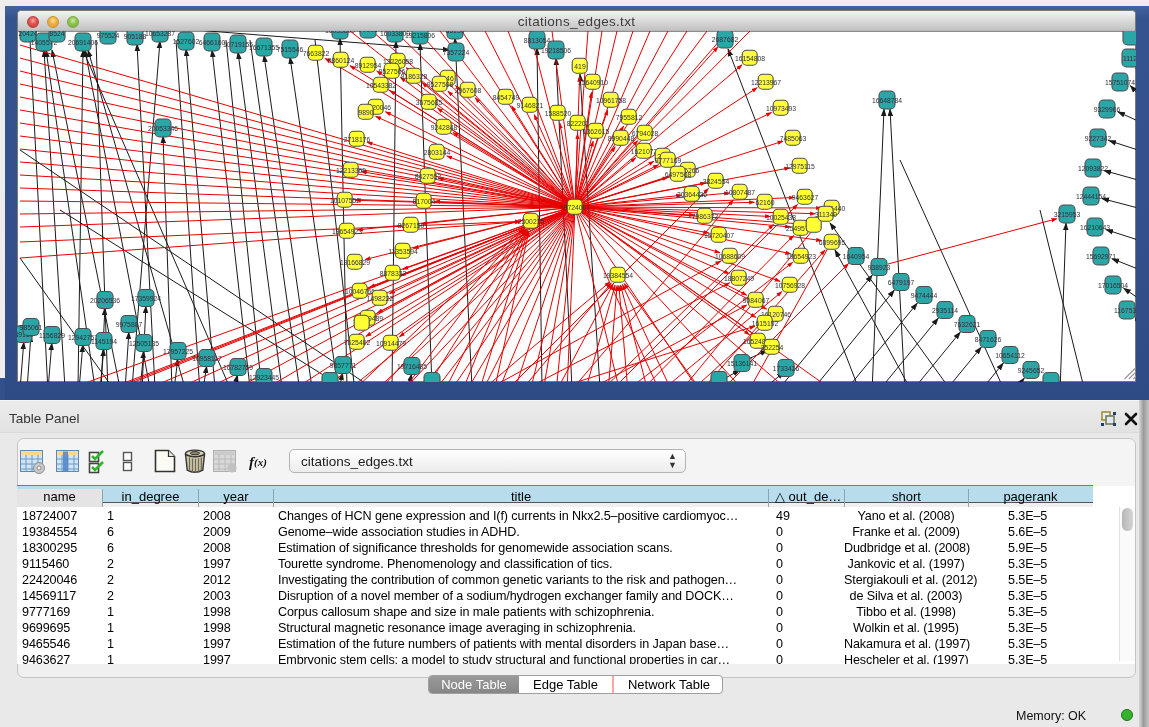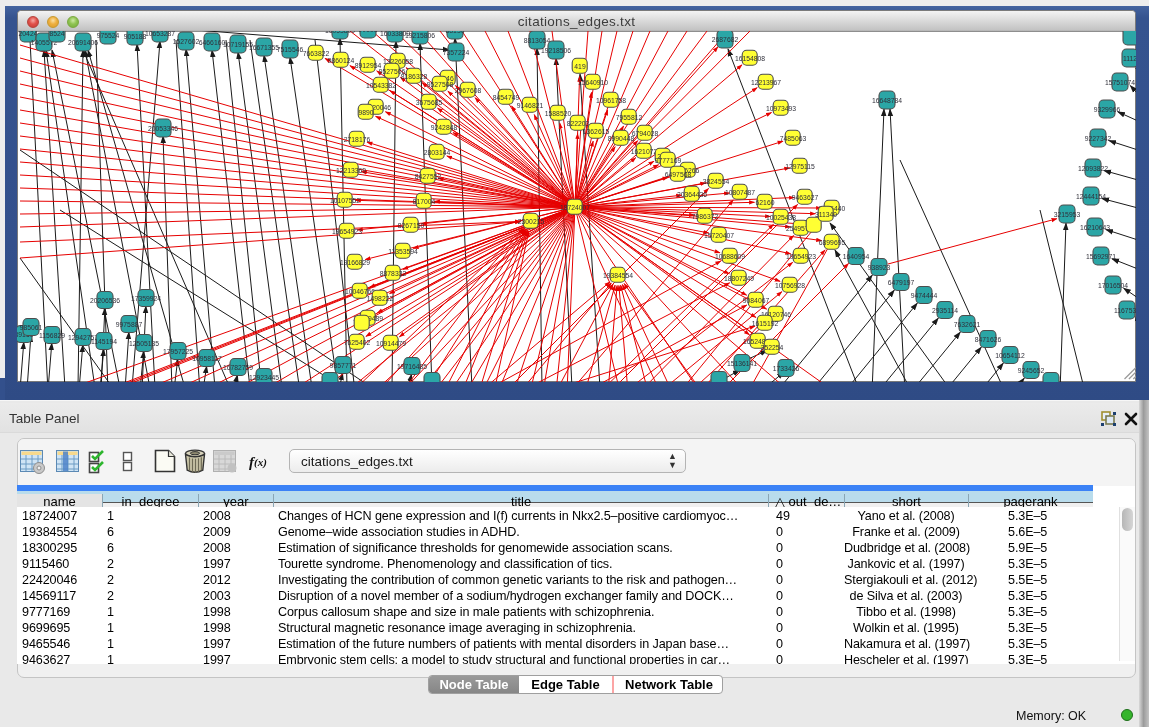--- a/index.html
+++ b/index.html
@@ -17,32 +17,32 @@
 #tp{left:0;top:400px;width:1149px;height:327px;position:absolute;background:#e9e9e9;border-top:1px solid #f7f7f7}
 #tphead{left:0;top:2px;width:100%;height:30px;position:absolute;background:linear-gradient(#ebebeb,#e2e2e2);border-bottom:1px solid #dadada}
 #tphead span{position:absolute;left:9px;top:8px;font-size:13.5px;color:#333}
 #xclose{position:absolute;left:1124px;top:9px;font-size:15px;font-weight:bold;color:#111}
 #contbox{left:17px;top:37px;width:1119px;height:240px;position:absolute;background:#f0f0f0;border:1px solid #c4c4c4;border-radius:7px}
 .ticon{position:absolute;top:48px}
 #dd{left:289px;top:48px;width:397px;height:24px;position:absolute;background:linear-gradient(#fff,#ececec);border:1px solid #b4b4b4;border-radius:5px}
 #dd span{position:absolute;left:11px;top:4px;font-size:13.5px;color:#1a1a1a}
 #ddar{position:absolute;right:8px;top:2px;font-size:9px;color:#333;line-height:9px;text-align:center}
 
-#thead{left:17px;top:485px;width:1076px;height:18px;position:absolute;background:#b9dcec;border-top:6px solid #3b82f6;border-bottom:1px solid #555}
+#thead{left:17px;top:485px;width:1076px;height:18px;position:absolute;background:#b9dcec;border-top:1px solid #3b82f6;border-bottom:1px solid #555}
 #thead .h{position:absolute;top:3px;font-size:13px;color:#000;text-align:center;border-left:1px solid #8aa6b4;height:22px;padding-top:0}
 #tbody{left:17px;top:507px;width:1076px;height:157px;position:absolute;background:#fff;overflow:hidden}
 .trow{position:absolute;left:0;width:1076px;height:16px;font-size:12.6px;letter-spacing:-0.12px;color:#000;white-space:nowrap}
 .trow span{position:absolute;top:0}
 .c0{left:5px} .c1{left:90px} .c2{left:186px} .c3{left:261px;width:487px;overflow:hidden}
 .c4{left:759px} .c5{left:827px;width:124px;text-align:center} .c6{left:991px}
 #sbar{left:1119px;top:507px;width:16px;height:154px;position:absolute;background:#fafafa;border-left:1px solid #e0e0e0}
 #sthumb{left:2px;top:1px;width:11px;height:23px;position:absolute;background:linear-gradient(90deg,#b6b6b6,#d5d5d5);border-radius:6px}
 #gutter{left:1093px;top:486px;width:42px;height:178px;position:absolute;background:#fff}
 
-#tabs{left:428px;top:675px;width:295px;height:19px;position:absolute;border:1px solid #9f9f9f;border-radius:4px;background:#fff;font-size:13px;font-weight:bold}
+#tabs{left:428px;top:675px;width:295px;height:19px;position:absolute;border:1px solid #9f9f9f;border-radius:4px;background:#fff;font-size:13px;font-weight:normal}
 #tabs div{position:absolute;top:0;height:17px;text-align:center;padding-top:1px;color:#000}
 #seg1{left:0;width:90px;background:linear-gradient(#9a9a9a,#868686);color:#fff!important;border-radius:3px 0 0 3px}
 #seg2{left:90px;width:93px}
 #seg3{left:183px;width:112px;border-left:2px solid #fca5a5}
 #mem{position:absolute;left:1016px;top:709px;font-size:12.5px;color:#111}
 #memdot{position:absolute;left:1121px;top:709px;width:12px;height:12px;border-radius:50%;background:#35b52c;border:1px solid #1e6e1a}
 #redge{position:absolute;left:1139px;top:400px;width:10px;height:327px;background:linear-gradient(90deg,#d9d9d9,#9b9b9b 45%,#c4c4c4)}
 </style></head>
 <body>
 <div id="appblue"></div>

